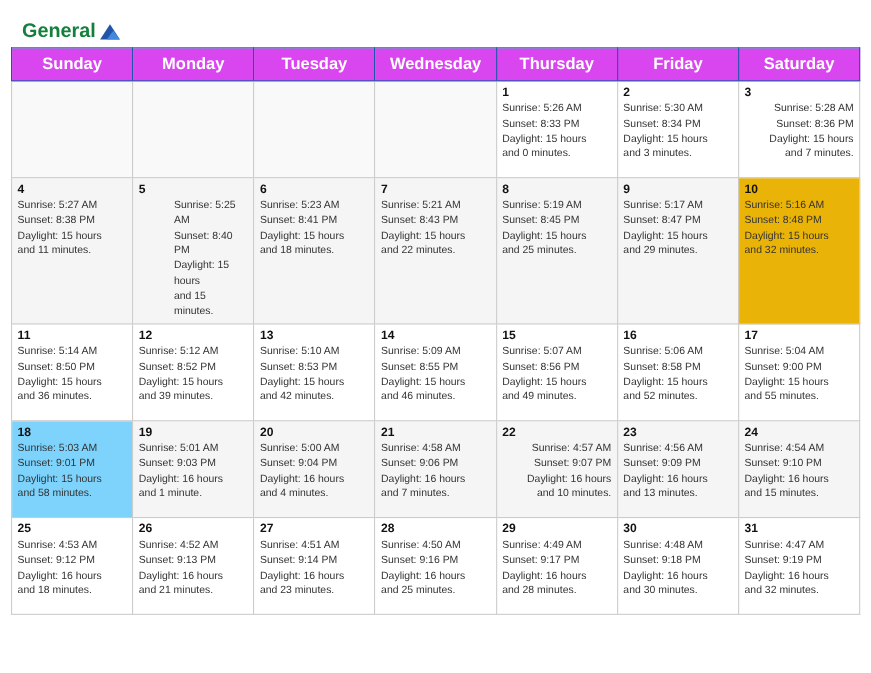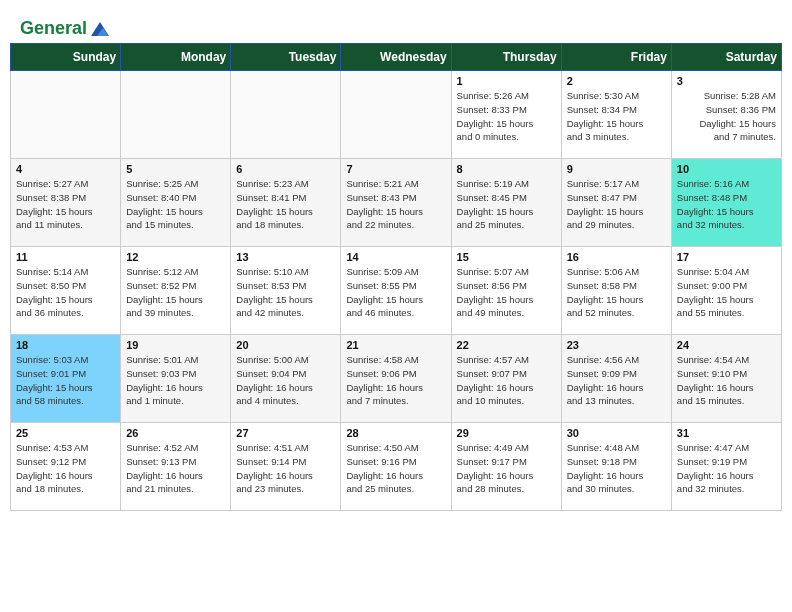--- a/index.html
+++ b/index.html
@@ -33,25 +33,25 @@
       font-size: 14px;
       color: #333;
     }
     .calendar {
       width: 100%;
       border-collapse: collapse;
       margin-top: 4px;
       border: 1px solid #ccc;
     }
     .calendar th {
-      background-color: #14532d;
+      background-color: #d946ef;
       color: #fff;
-      font-size: 12px;
+      font-size: 15px;
       padding: 6px 4px;
-      text-align: right;
+      text-align: center;
       border: 1px solid #2255aa;
       font-weight: bold;
     }
     .calendar td {
       vertical-align: top;
       padding: 4px 5px;
       font-size: 10px;
       color: #333;
       border: 1px solid #ccc;
       width: calc(100% / 7);
@@ -143,21 +143,21 @@
       <tr>
         <td style="background: rgb(245, 245, 245);">
           <span class="day-number">4</span>
           <div class="day-info" style="white-space: pre-line;">Sunrise: 5:27 AM
 Sunset: 8:38 PM
 Daylight: 15 hours
 and 11 minutes.</div>
         </td>
         <td style="background: rgb(245, 245, 245);">
           <span class="day-number">5</span>
-          <div class="day-info" style="white-space: pre-line;">Sunrise: 5:25 AM
+          <div class="day-info" style="white-space: pre-line; margin-left: 32px;">Sunrise: 5:25 AM
 Sunset: 8:40 PM
 Daylight: 15 hours
 and 15 minutes.</div>
         </td>
         <td style="background: rgb(245, 245, 245);">
           <span class="day-number">6</span>
           <div class="day-info" style="white-space: pre-line;">Sunrise: 5:23 AM
 Sunset: 8:41 PM
 Daylight: 15 hours
 and 18 minutes.</div>
@@ -176,21 +176,21 @@
 Daylight: 15 hours
 and 25 minutes.</div>
         </td>
         <td style="background: rgb(245, 245, 245);">
           <span class="day-number">9</span>
           <div class="day-info" style="white-space: pre-line;">Sunrise: 5:17 AM
 Sunset: 8:47 PM
 Daylight: 15 hours
 and 29 minutes.</div>
         </td>
-        <td style="background: #5eead4;">
+        <td style="background: #eab308;">
           <span class="day-number">10</span>
           <div class="day-info" style="white-space: pre-line;">Sunrise: 5:16 AM
 Sunset: 8:48 PM
 Daylight: 15 hours
 and 32 minutes.</div>
         </td>
       </tr>
       <tr>
         <td>
           <span class="day-number">11</span>
@@ -266,21 +266,21 @@
         </td>
         <td style="background: rgb(245, 245, 245);">
           <span class="day-number">21</span>
           <div class="day-info" style="white-space: pre-line;">Sunrise: 4:58 AM
 Sunset: 9:06 PM
 Daylight: 16 hours
 and 7 minutes.</div>
         </td>
         <td style="background: rgb(245, 245, 245);">
           <span class="day-number">22</span>
-          <div class="day-info" style="white-space: pre-line;">Sunrise: 4:57 AM
+          <div class="day-info" style="white-space: pre-line; text-align: right;">Sunrise: 4:57 AM
 Sunset: 9:07 PM
 Daylight: 16 hours
 and 10 minutes.</div>
         </td>
         <td style="background: rgb(245, 245, 245);">
           <span class="day-number">23</span>
           <div class="day-info" style="white-space: pre-line;">Sunrise: 4:56 AM
 Sunset: 9:09 PM
 Daylight: 16 hours
 and 13 minutes.</div>

